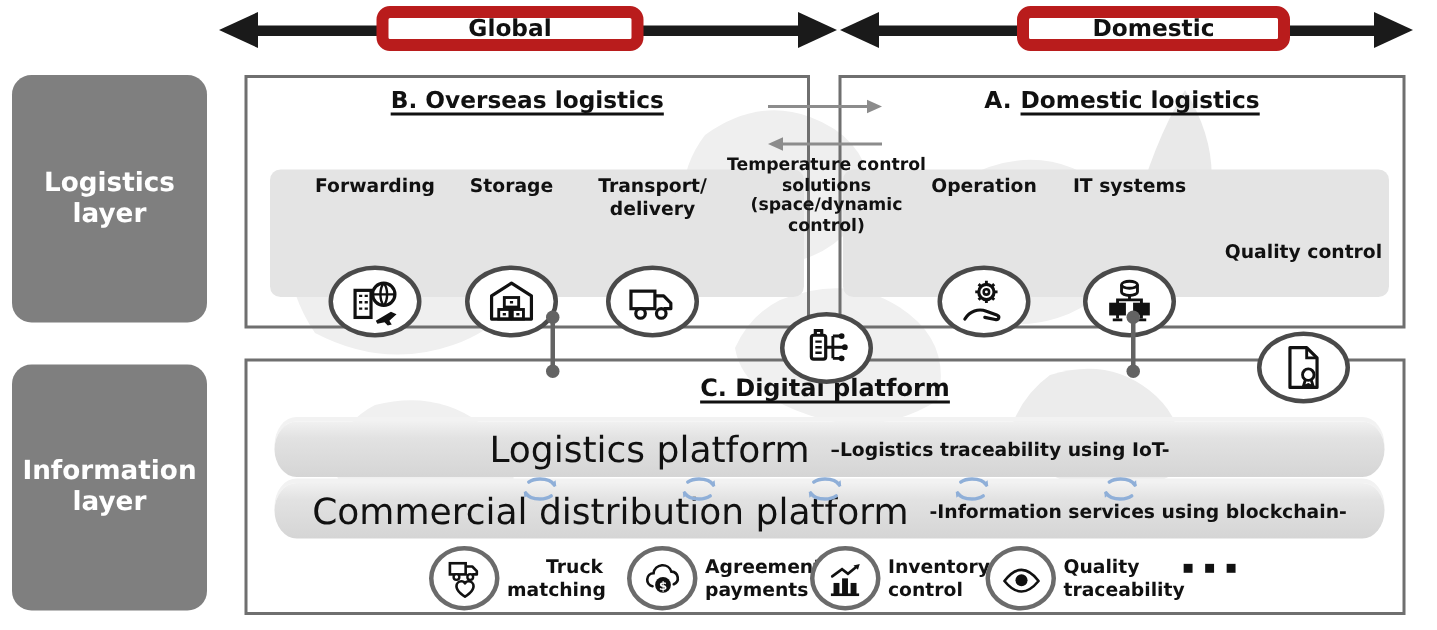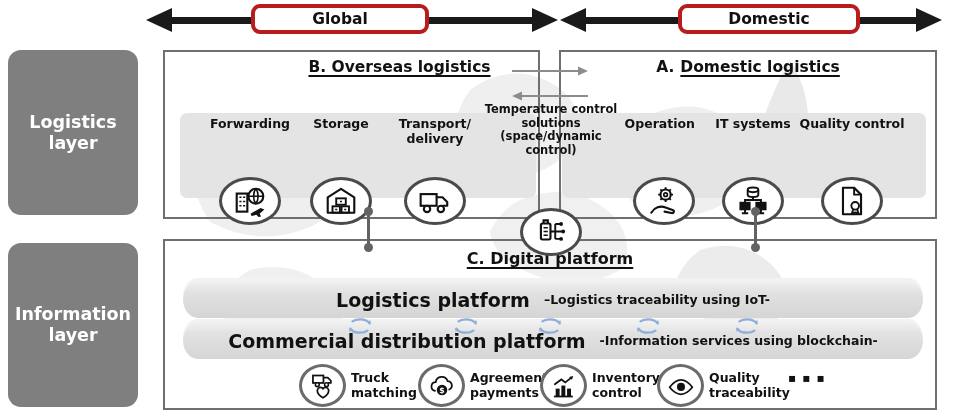--- a/index.html
+++ b/index.html
@@ -6,21 +6,21 @@
   #slide{position:relative;width:958px;height:420px;background:#fff;overflow:hidden;
          font-family:"DejaVu Sans","Liberation Sans",sans-serif;color:#111;}
   
   #map{position:absolute;left:0;top:0;z-index:0;}
   
   .harrow{position:absolute;top:17px;height:7px;background:#1a1a1a;z-index:4;}
   .tri{position:absolute;top:8px;width:0;height:0;border-top:12px solid transparent;
        border-bottom:12px solid transparent;z-index:4;}
   .tri.left{border-right:26px solid #1a1a1a;}
   .tri.right{border-left:26px solid #1a1a1a;}
-  .scope-label{position:absolute;top:4px;height:30px;background:#fff;border:4px solid #b91c1c;
+  .scope-label{position:absolute;top:4px;height:30px;background:#fff;border:8px solid #b91c1c;
        border-radius:9px;display:flex;align-items:center;justify-content:center;
        font-size:15.5px;font-weight:bold;z-index:5;box-sizing:border-box;}
   
   .layer-tag{position:absolute;left:8px;width:130px;background:#7f7f7f;border-radius:13px;
        color:#fff;font-weight:bold;font-size:17.5px;line-height:1.18;text-align:center;
        display:flex;align-items:center;justify-content:center;z-index:2;}
   
   .secbox{position:absolute;box-sizing:border-box;border:2px solid #6f6f6f;background:transparent;z-index:1;}
   .sec-title{position:absolute;text-align:center;font-size:15.5px;font-weight:bold;z-index:3;
        display:flex;justify-content:center;gap:6px;}
@@ -44,21 +44,21 @@
   .connector i{position:absolute;left:3px;top:4px;width:3px;height:37px;background:#636363;}
   .connector::before,.connector::after{content:"";position:absolute;left:0;width:9px;height:9px;
        border-radius:50%;background:#636363;}
   .connector::before{top:0;}
   .connector::after{bottom:0;}
   
   .pband{position:absolute;left:183px;width:740px;height:37px;border-radius:16px/20px;
        background:linear-gradient(180deg,#f1f1f1 0%,#e2e2e2 30%,#d5d5d5 100%);
        display:flex;align-items:center;justify-content:center;gap:14px;z-index:1;
        box-shadow:0 -3px 0 #f2f2f2;}
-  .pband .pname{font-size:19px;font-weight:bold;}
+  .pband .pname{font-size:24px;font-weight:normal;}
   .pband .psub{font-size:12.5px;font-weight:bold;}
   .syncicon{position:absolute;top:317px;z-index:2;}
   
   .service{position:absolute;top:364px;display:flex;align-items:center;gap:5px;z-index:3;}
   .service .soval{width:47px;height:43px;border:3.5px solid #6b6b6b;border-radius:50%;background:#fff;
        display:flex;align-items:center;justify-content:center;box-sizing:border-box;}
   .service .slbl{font-size:12.5px;font-weight:bold;line-height:1.15;max-width:86px;}
   #more-dots{position:absolute;left:788px;top:371px;font-size:12px;font-weight:bold;
        letter-spacing:1px;z-index:3;}
   #c-title{position:absolute;left:163px;top:249px;width:774px;text-align:center;
@@ -181,21 +181,21 @@
     <span>Logistics layer</span>
   </div>
   <div class="layer-tag" style="top:243px;height:164px;">
     <span>Information layer</span>
   </div>
 
   <div class="secbox" style="left:163px;top:50px;width:377px;height:169px;"></div>
   <div class="secbox" style="left:559px;top:50px;width:378px;height:169px;"></div>
   <div class="secbox" style="left:163px;top:239px;width:774px;height:171px;"></div>
 
-  <div class="sec-title u" style="left:163px;top:58px;width:377px;padding-left:48px;">
+  <div class="sec-title u" style="left:163px;top:58px;width:377px;">
     <span>B. Overseas logistics</span>
   </div>
   <div class="sec-title" style="left:559px;top:58px;width:378px;">
     <span>A.</span>
     <span class="u">Domestic logistics</span>
   </div>
 
   <div class="band-lite" style="left:180px;width:356px;">
     <div class="item" style="left:15px;">
       <div class="lbl">Forwarding</div>
@@ -217,37 +217,37 @@
       <div class="lbl" style="max-width:82px;">Transport/ delivery</div>
       <div class="oval">
         <svg width="34" height="34">
             <use href="#sym-truck"></use>
           </svg>
       </div>
     </div>
   </div>
 
   <div class="band-lite" style="left:562px;width:364px;">
-    <div class="item" style="left:23px;align-items:flex-end;">
+    <div class="item" style="left:39px;">
       <div class="lbl">Operation</div>
       <div class="oval">
         <svg width="34" height="34">
             <use href="#sym-operation"></use>
           </svg>
       </div>
     </div>
     <div class="item" style="left:136px;">
       <div class="lbl">IT systems</div>
       <div class="oval">
         <svg width="34" height="34">
             <use href="#sym-itsys"></use>
           </svg>
       </div>
     </div>
-    <div class="item" style="left:231px;width:118px;">
+    <div class="item" style="left:248px;width:118px;margin-top:44px;">
       <div class="lbl">Quality control</div>
       <div class="oval">
         <svg width="34" height="34">
             <use href="#sym-quality"></use>
           </svg>
       </div>
     </div>
   </div>
 
   <div id="temp-group">
@@ -296,21 +296,21 @@
     </svg>
   <svg class="syncicon" style="left:732px;" width="30" height="18">
       <use href="#sym-sync"></use>
     </svg>
 
   <div class="pband" style="top:322px;">
     <span class="pname">Commercial distribution platform</span>
     <span class="psub">-Information services using blockchain-</span>
   </div>
 
-  <div class="service" style="left:299px;">
+  <div class="service" style="left:286px;text-align:right;">
     <div class="soval">
       <svg width="28" height="28">
           <use href="#sym-truckheart"></use>
         </svg>
     </div>
     <div class="slbl" style="max-width:64px;">Truck matching</div>
   </div>
   <div class="service" style="left:418px;">
     <div class="soval">
       <svg width="28" height="28">

